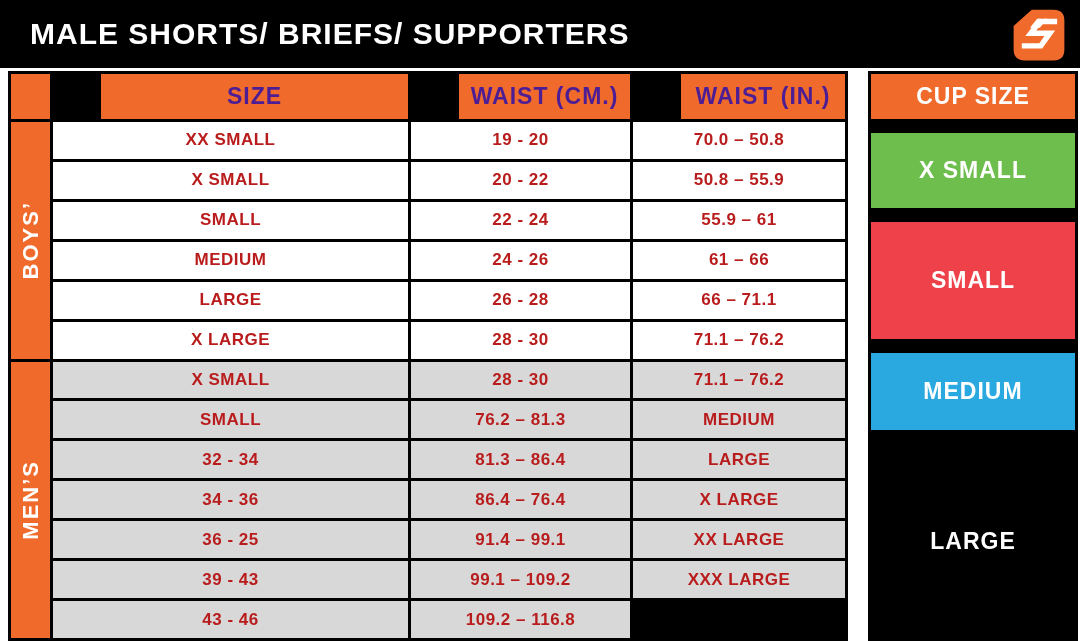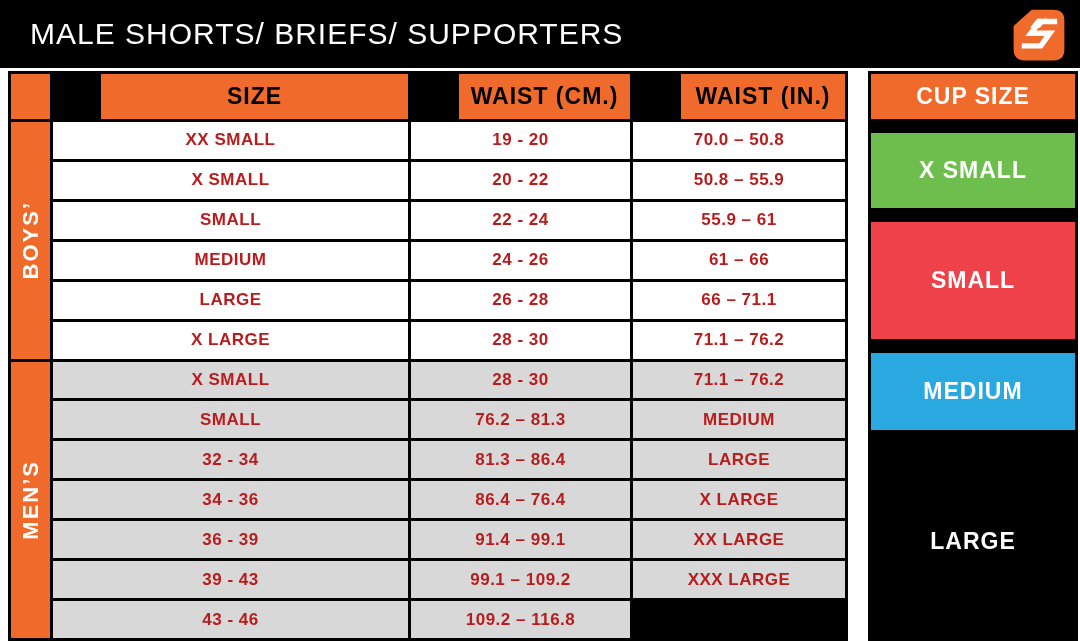--- a/index.html
+++ b/index.html
@@ -6,38 +6,38 @@
   .stage{
     position:relative;width:1080px;height:641px;background:#fff;overflow:hidden;
     font-family:"Liberation Sans",sans-serif;font-weight:bold;
   }
   
   .title-band{
     position:absolute;left:0;top:0;width:1080px;height:68px;background:#000;
     display:flex;align-items:center;
   }
   .title-band h1{
-    margin:0 0 0 30px;color:#fff;font-size:30px;letter-spacing:1px;font-weight:normal;
+    margin:0 0 0 30px;color:#fff;font-size:30px;letter-spacing:1px;font-weight:bold;
   }
   .logo{position:absolute;right:12px;top:6px;width:58px;height:58px;}
   
   .size-table{
     position:absolute;left:8px;top:71px;width:840px;height:570px;
     box-sizing:border-box;border:3px solid #000;background:#000;
     display:grid;
     grid-template-columns:39px 355px 219px 1fr;
     grid-template-rows:45px repeat(13,1fr);
     gap:3px;
   }
   .cell{
     display:flex;align-items:center;justify-content:center;
     background:#fff;color:#b91c1c;font-size:17px;letter-spacing:0.5px;white-space:nowrap;
   }
   .cell.men{background:#D8D8D8;}
-  .cell.head{background:#F06B2B;color:#000000;font-size:23px;letter-spacing:1px;margin-left:48px;}
+  .cell.head{background:#F06B2B;color:#4c1d95;font-size:23px;letter-spacing:1px;margin-left:48px;}
   .cell.corner{background:#F06B2B;}
   .group-label{
     background:#F06B2B;color:#fff;display:flex;align-items:center;justify-content:center;
   }
   .group-label span{
     writing-mode:vertical-rl;transform:rotate(180deg);
     font-size:22px;letter-spacing:2px;color:#fff;
   }
   .gl-boys{grid-column:1;grid-row:2 / span 6;}
   .gl-mens{grid-column:1;grid-row:8 / span 7;}
@@ -126,21 +126,21 @@
 
     <div class="cell men">MEDIUM</div>
     <div class="cell men">32 - 34</div>
     <div class="cell men">81.3 – 86.4</div>
 
     <div class="cell men">LARGE</div>
     <div class="cell men">34 - 36</div>
     <div class="cell men">86.4 – 76.4</div>
 
     <div class="cell men">X LARGE</div>
-    <div class="cell men">36 - 39</div>
+    <div class="cell men">36 - 25</div>
     <div class="cell men">91.4 – 99.1</div>
 
     <div class="cell men">XX LARGE</div>
     <div class="cell men">39 - 43</div>
     <div class="cell men">99.1 – 109.2</div>
 
     <div class="cell men">XXX LARGE</div>
     <div class="cell men">43 - 46</div>
     <div class="cell men">109.2 – 116.8</div>
   </div>

